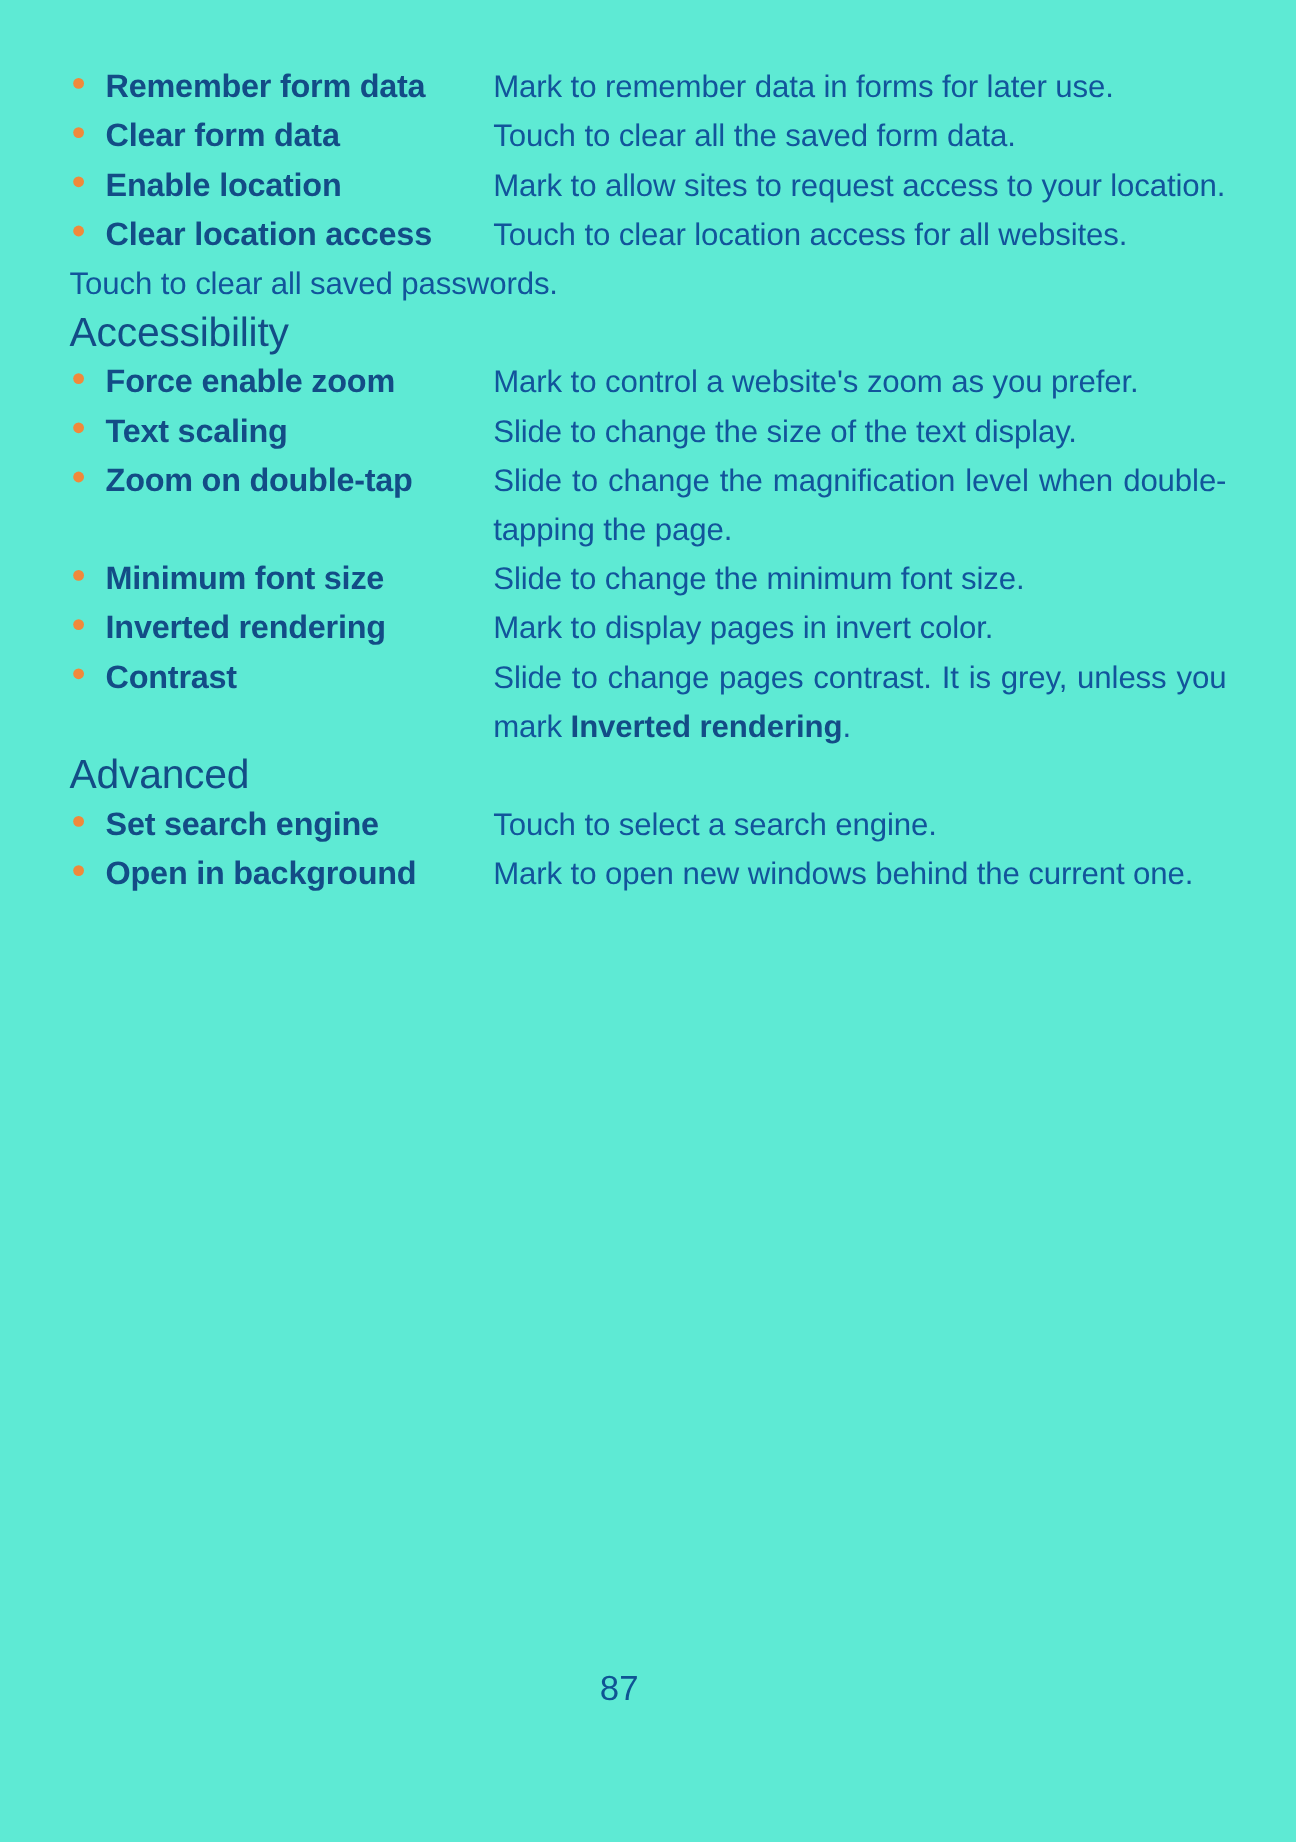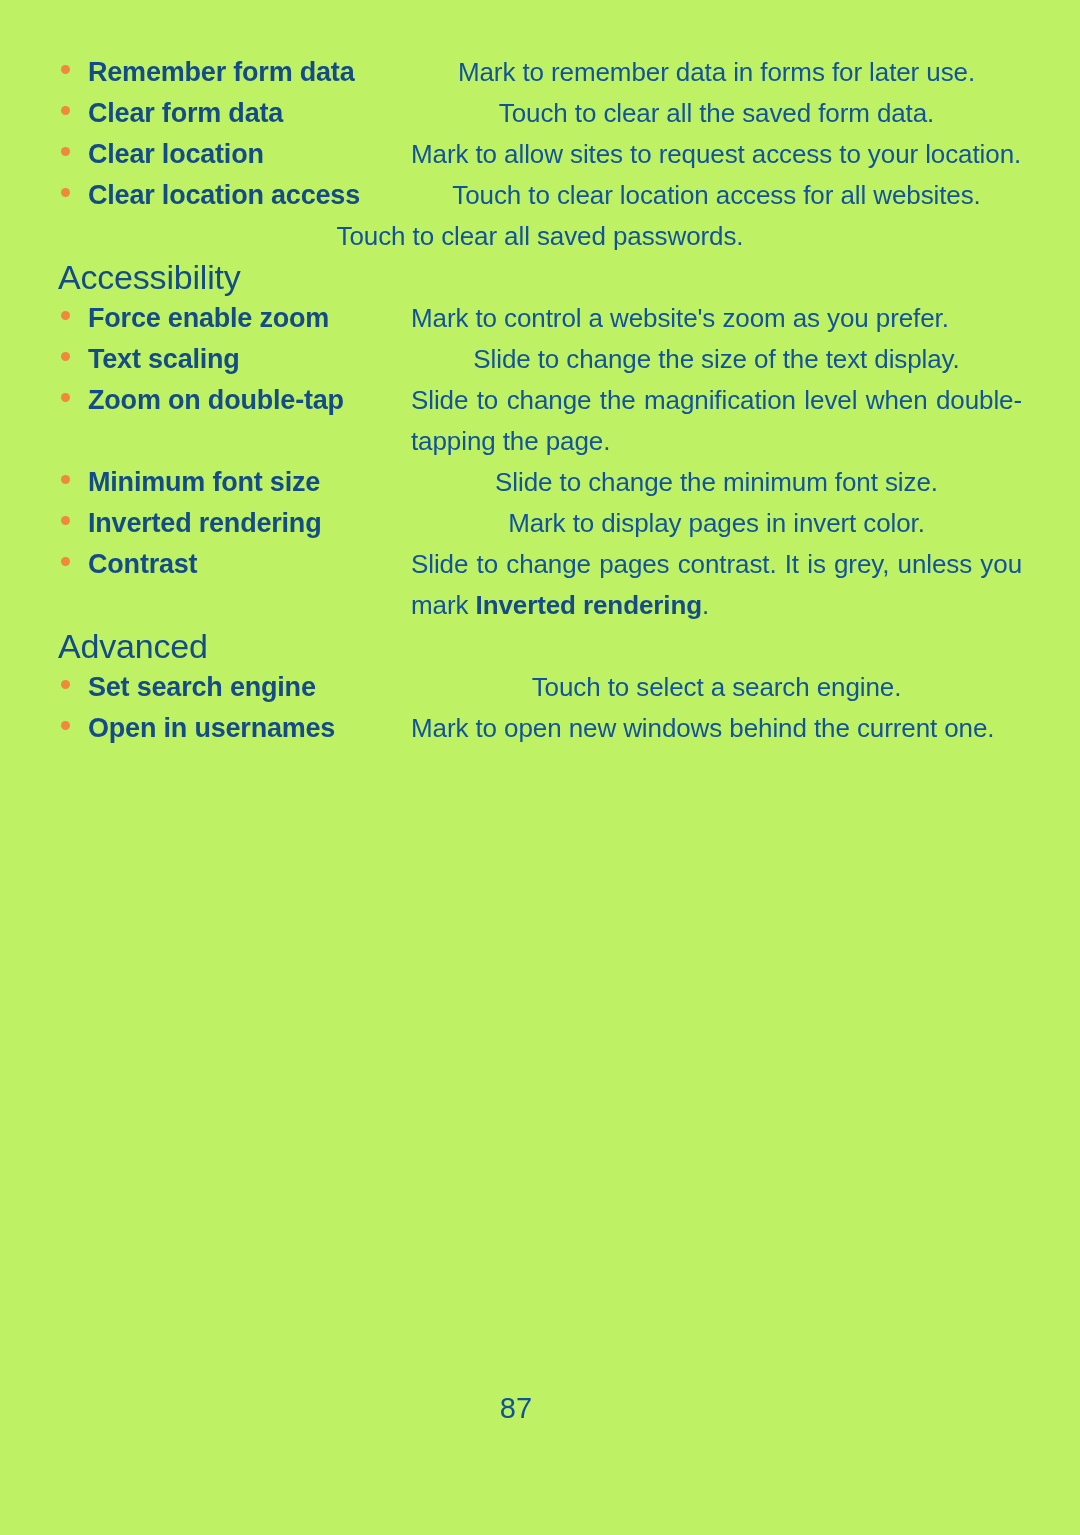--- a/index.html
+++ b/index.html
@@ -14,21 +14,21 @@
     font-family: "Liberation Sans", sans-serif;
     overflow: hidden;
   }
 
   .page {
     position: absolute;
     left: 0;
     top: 0;
     width: 1080px;
     height: 1535px;
-    background: #bef264;
+    background: #5eead4;
   }
 
   .content {
     position: absolute;
     left: 58px;
     top: 52px;
     width: 964px;
   }
 
   
@@ -72,21 +72,21 @@
 
   .desc {
     font-size: 26px;
     line-height: 41px;
     color: #12549B;
     text-align: justify;
     text-justify: inter-word;
     letter-spacing: -0.1px;
   }
   .desc.nojustify {
-    text-align: center;
+    text-align: left;
   }
   .desc b {
     font-weight: bold;
     color: #134C86;
   }
 
   
   .section-heading {
     font-weight: normal;
     font-size: 34px;
@@ -130,21 +130,21 @@
         <div class="term">Clear form data</div>
       </div>
       <div class="desc-col">
         <div class="desc nojustify">Touch to clear all the saved form data.</div>
       </div>
     </div>
 
     <div class="row">
       <div class="term-col">
         <span class="bullet"></span>
-        <div class="term">Clear location</div>
+        <div class="term">Enable location</div>
       </div>
       <div class="desc-col">
         <div class="desc">Mark to allow sites to request access to your location.</div>
       </div>
     </div>
 
     <div class="row">
       <div class="term-col">
         <span class="bullet"></span>
         <div class="term">Clear location access</div>
@@ -231,21 +231,21 @@
         <div class="term">Set search engine</div>
       </div>
       <div class="desc-col">
         <div class="desc nojustify">Touch to select a search engine.</div>
       </div>
     </div>
 
     <div class="row">
       <div class="term-col">
         <span class="bullet"></span>
-        <div class="term">Open in usernames</div>
+        <div class="term">Open in background</div>
       </div>
       <div class="desc-col">
         <div class="desc">Mark to open new windows behind the current one.</div>
       </div>
     </div>
 
   </div>
 
   <div class="page-number">87</div>
 

